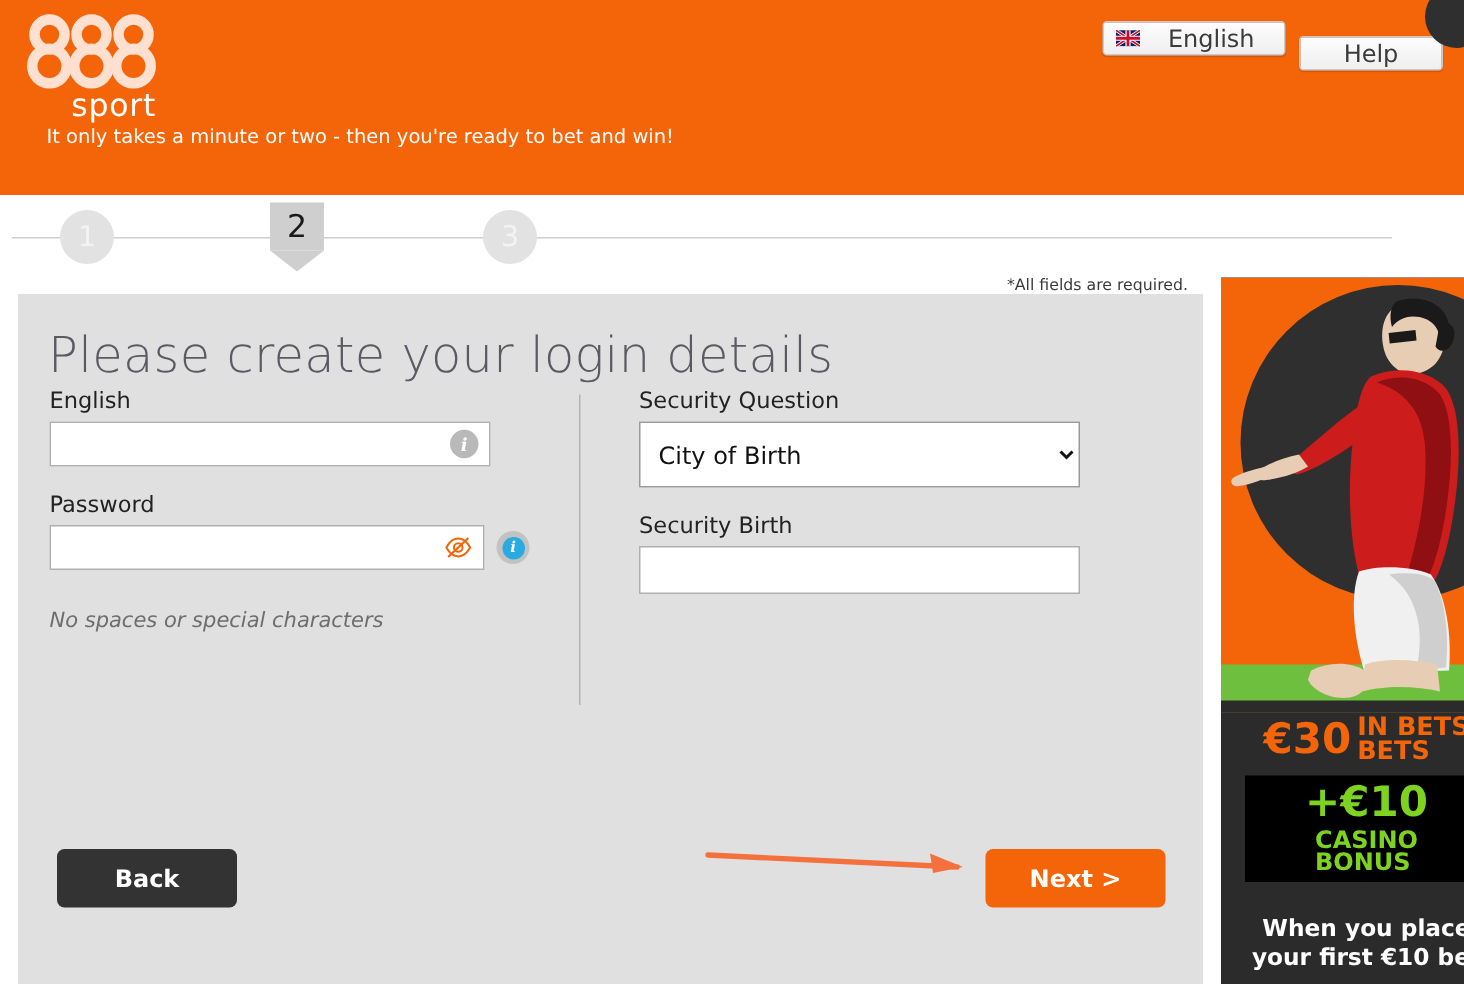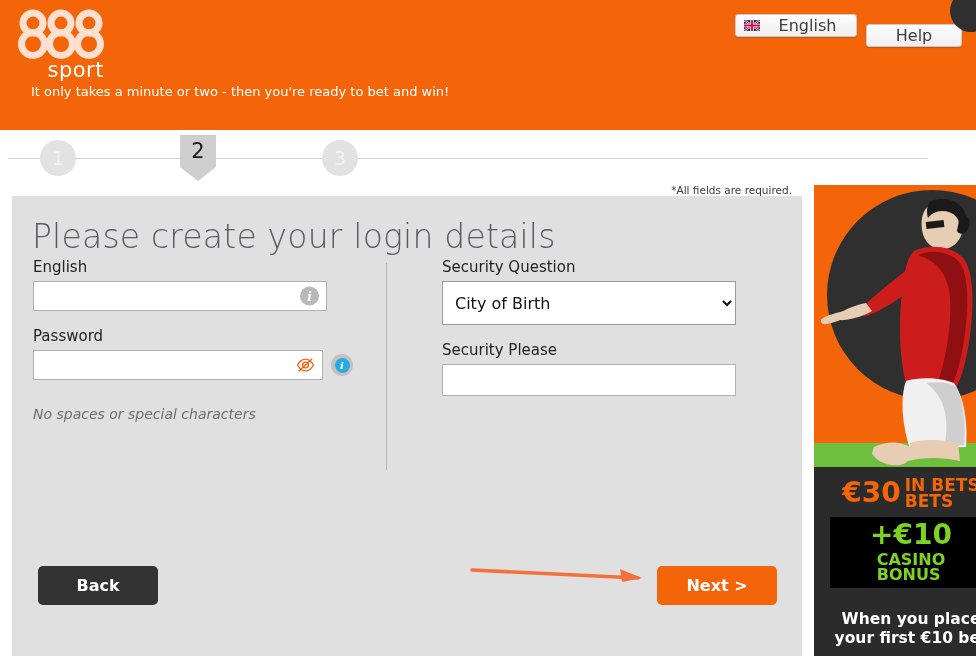--- a/index.html
+++ b/index.html
@@ -156,21 +156,21 @@
   .panel-title {
     position: absolute;
     left: 20px; top: 21px;
     font-size: 33px;
     color: #5a5a62;
     font-weight: 300;
     font-family: "DejaVu Sans", sans-serif;
     letter-spacing: 0.2px;
   }
   .col-left { position: absolute; left: 21px; top: 62px; width: 320px; }
-  .col-right { position: absolute; left: 414px; top: 62px; width: 300px; margin-left: 16px; }
+  .col-right { position: absolute; left: 414px; top: 62px; width: 300px; }
 
   .divider {
     position: absolute;
     left: 374px; top: 67px;
     width: 1px; height: 207px;
     background: #b4b4b4;
   }
 
   .field-label {
     font-size: 15px;
@@ -455,21 +455,21 @@
 
     <div class="field-label">Security Question</div>
     <div class="sel-wrap">
       <select class="sel">
         <option>City of Birth</option>
       </select>
     </div>
 
     <div class="gap-block"></div>
 
-    <div class="field-label">Security Please</div>
+    <div class="field-label">Security Birth</div>
     <div class="text-input" style="width:294px;height:32px;">
       <input type="text" style="padding: 0px 8px;" placeholder="">
     </div>
   </div>
 
   <button class="btn btn-back">Back</button>
   <button class="btn btn-next">Next &gt;</button>
 </div>
 
 <svg class="arrow-svg" viewBox="0 0 190 40">

